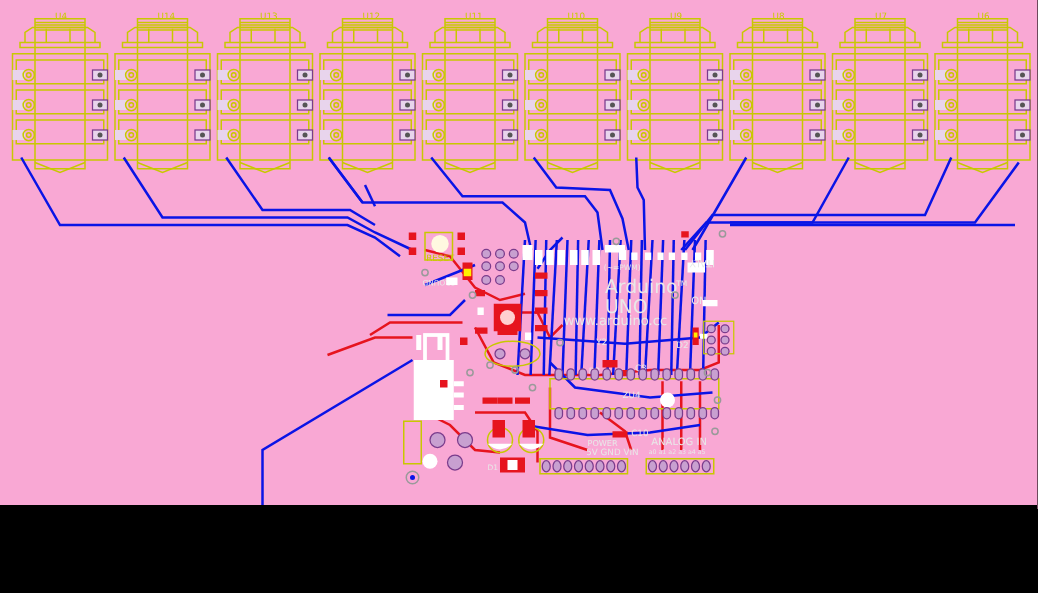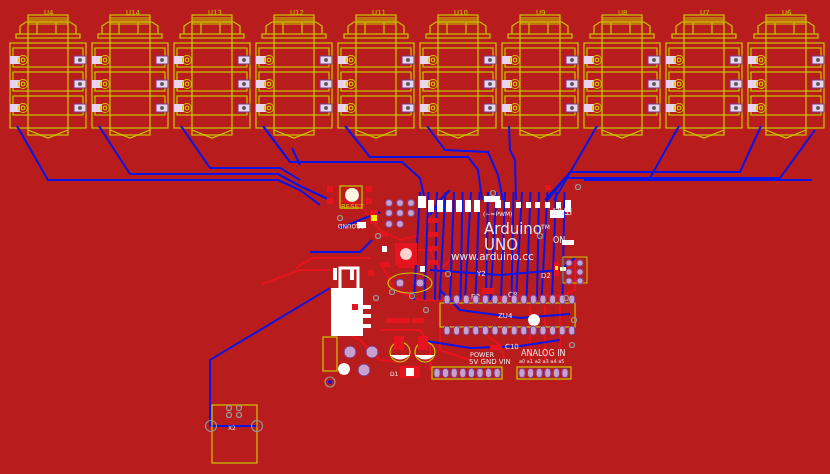--- a/index.html
+++ b/index.html
@@ -1,16 +1,16 @@
 <!DOCTYPE html>
 <html><head>
 <meta charset="utf-8">
 <style>
   html,body{margin:0;padding:0;background:#000;}
-  #stage{position:relative;width:830px;height:474px;overflow:hidden;background:#b91c1c;font-family:"DejaVu Sans",sans-serif;}
+  #stage{position:relative;width:830px;height:404px;overflow:hidden;background:#f9a8d4;font-family:"DejaVu Sans",sans-serif;}
   svg{position:absolute;left:0;top:0;}
   .silk{fill:none;stroke:#c8c800;stroke-width:1.2;}
   .silkt{fill:#c8c800;font-family:"DejaVu Sans",sans-serif;font-size:7px;}
   .whitet{fill:#e8e8e8;font-family:"DejaVu Sans",sans-serif;}
   .blue{fill:none;stroke:#0a14e6;stroke-width:2;}
   .red{fill:none;stroke:#e6141e;stroke-width:2;}
   .pad{fill:#c8a0d0;stroke:#7a3c8c;stroke-width:1;}
   .padw{fill:#e8d4ec;}
   .via{fill:none;stroke:#9a9a9a;stroke-width:1.2;}
 </style>

